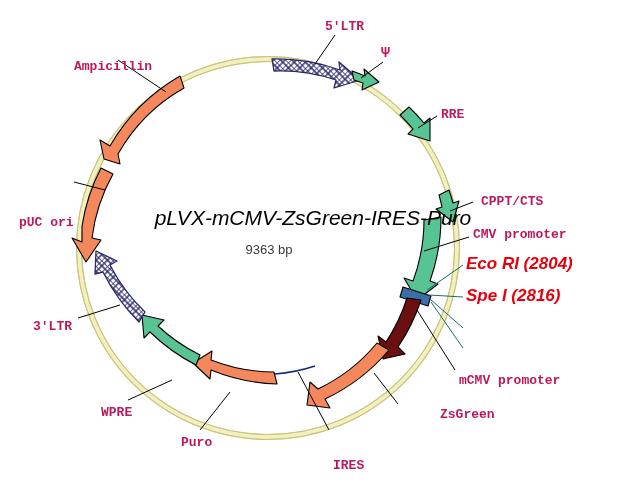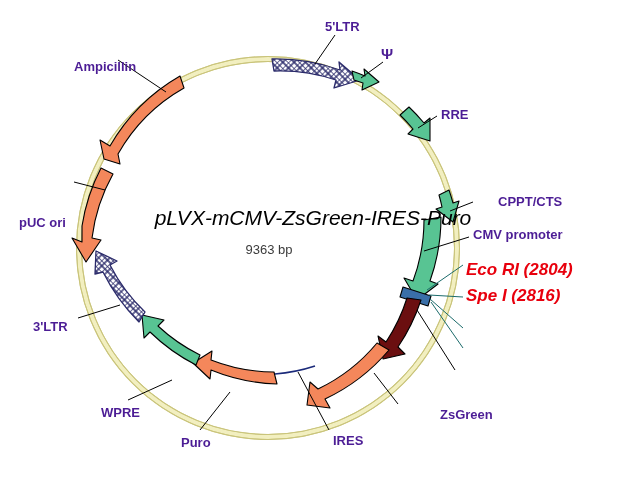--- a/index.html
+++ b/index.html
@@ -17,24 +17,24 @@
   }
   #map-svg {
     position: absolute;
     left: 0;
     top: 0;
     width: 626px;
     height: 491px;
   }
   .feat-label {
     position: absolute;
-    font-family: Liberation Sans, sans-serif;
+    font-family: Liberation Mono, monospace;
     font-size: 13px;
     font-weight: bold;
-    color: #4c1d95;
+    color: #be185d;
     white-space: nowrap;
     line-height: 1;
   }
   .site-label {
     position: absolute;
     font-family: "Liberation Sans", sans-serif;
     font-size: 17px;
     font-weight: bold;
     font-style: italic;
     color: #E8000D;
@@ -219,24 +219,25 @@
   </svg>
 
   <div id="plasmid-title">pLVX-mCMV-ZsGreen-IRES-Puro</div>
   <div id="plasmid-size">9363 bp</div>
 
   <div class="feat-label" style="left:74px;  top:60px;">Ampicillin</div>
   <div class="feat-label" style="left:19px;  top:170px;margin-top:46px;">pUC ori</div>
   <div class="feat-label" style="left:325px; top:20px;">5'LTR</div>
   <div class="feat-label psi-label" style="left:381px; top:46px;">Ψ</div>
   <div class="feat-label" style="left:441px; top:108px;">RRE</div>
-  <div class="feat-label" style="left:498px; top:195px;">CPPT/CTS</div>
+  <div class="feat-label" style="left:481px; top:195px;">CPPT/CTS</div>
   <div class="feat-label" style="left:473px; top:228px;">CMV promoter</div>
+  <div class="feat-label" style="left:459px; top:374px;">mCMV promoter</div>
   <div class="feat-label" style="left:400px; top:408px;margin-left:40px;">ZsGreen</div>
-  <div class="feat-label" style="left:327px; top:434px;padding-left:6px;">IRES</div>
+  <div class="feat-label" style="left:327px; top:459px;padding-left:6px;">IRES</div>
   <div class="feat-label" style="left:181px; top:436px;">Puro</div>
   <div class="feat-label" style="left:101px; top:406px;">WPRE</div>
   <div class="feat-label" style="left:33px;  top:320px;">3'LTR</div>
 
-  <div class="site-label" style="left:466px; top:255px;margin-top:6px;">Eco RI (2804)</div>
+  <div class="site-label" style="left:466px; top:255px;">Eco RI (2804)</div>
   <div class="site-label" style="left:466px; top:287px;">Spe I (2816)</div>
 
 </div>
 
 </body></html>

